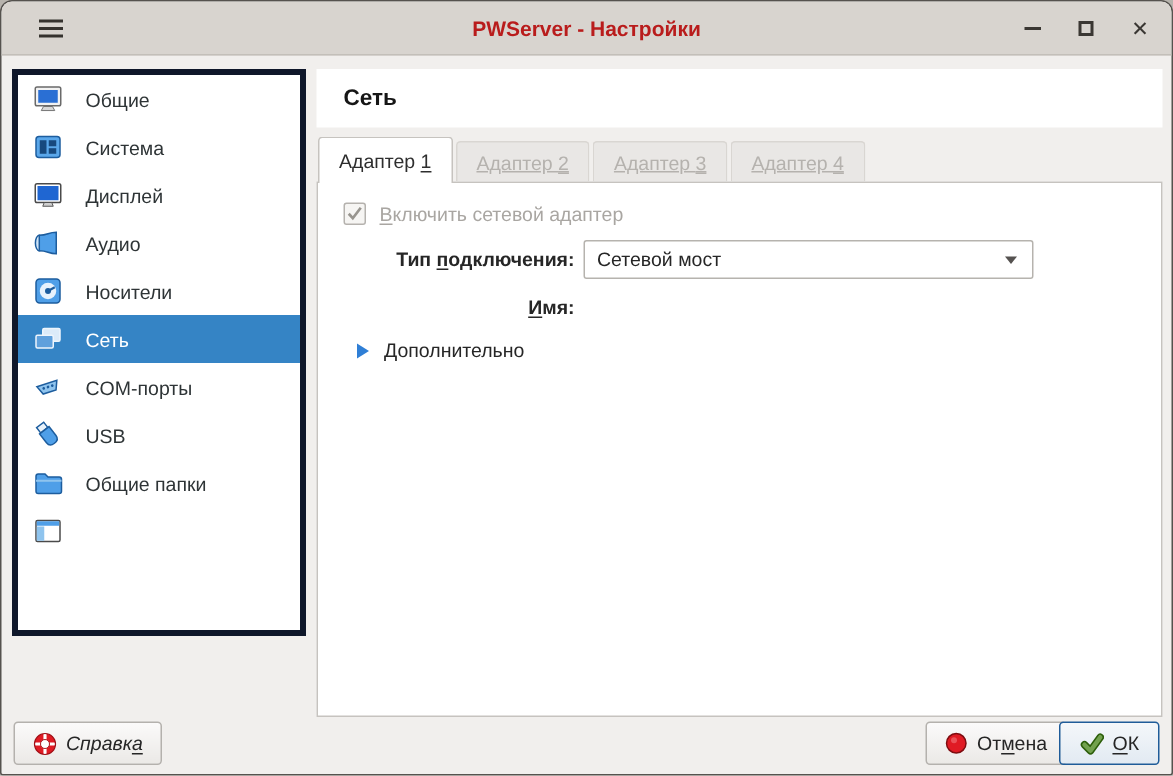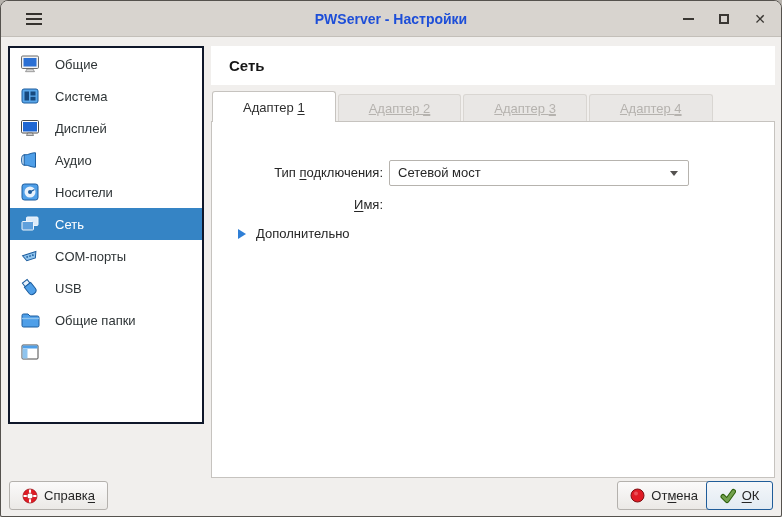--- a/index.html
+++ b/index.html
@@ -13,66 +13,66 @@
     border:1px solid #55524e; border-radius:8px 8px 2px 2px; overflow:hidden;
   }
   
   .titlebar{
     position:absolute; left:0; top:0; right:0; height:36px;
     background:var(--titlebar); border-bottom:1px solid #c3bfb9;
     display:flex; align-items:center;
   }
   .hamburger{position:absolute; left:25px; top:12px; width:16px; height:12px; cursor:default;}
   .hamburger i{display:block; height:2px; background:#35322e; margin-bottom:3px;}
-  .win-title{flex:1; text-align:center; font-size:14px; font-weight:bold; color:#1d4ed8;}
+  .win-title{flex:1; text-align:center; font-size:14px; font-weight:bold; color:#b91c1c;}
   .win-controls{position:absolute; right:14px; top:0; height:36px; display:flex; align-items:center; gap:22px;}
   .ctl{display:flex; align-items:center; justify-content:center; width:14px; height:14px;}
   .min-bar{width:11px; height:2px; background:#3a3733;}
   .max-box{width:10px; height:10px; border:2px solid #3a3733;}
   .close-x{font-size:14px; font-weight:bold; color:#3a3733; line-height:14px;}
   
   .sidebar{
     position:absolute; left:7px; top:45px; width:196px; height:378px;
-    background:#ffffff; border:2px solid #0f172a;
+    background:#ffffff; border:4px solid #0f172a;
   }
   .side-item{height:32px; display:flex; align-items:center; padding-left:8px; cursor:default;}
   .side-item .s-icon{width:24px; height:24px; flex:0 0 24px; display:flex; align-items:center; justify-content:center;}
   .side-item .s-label{margin-left:13px; font-size:13px; color:#2e3436; white-space:nowrap;}
   .side-item.selected{background:var(--selection);}
   .side-item.selected .s-label{color:#ffffff;}
   
   .page-header{
     position:absolute; left:210px; top:45px; width:564px; height:39px;
     background:#ffffff; display:flex; align-items:center;
   }
   .page-header .ph-text{font-size:15px; font-weight:bold; color:#161616; padding-left:18px;}
   .tabs{position:absolute; left:210px; top:90px; height:31px; display:flex; padding-left:1px;}
   .tab{
-    height:30px; padding:0 30px; display:flex; align-items:center;
+    height:30px; padding:0 13px; display:flex; align-items:center;
     font-size:13px; border:1px solid #c6c3bf; border-bottom:none;
     border-radius:3px 3px 0 0; position:relative;
   }
   .tab.active{background:#ffffff; color:#2e2e2e; z-index:3; height:31px;}
   .tab.disabled{
     background:#e9e7e5; color:#b5b2ae; border-color:#d9d6d2;
     margin-top:3px; height:27px; margin-left:2px;text-decoration:underline;
   }
   .frame{
     position:absolute; left:210px; top:120px; width:564px; height:357px;
     background:#ffffff; border:1px solid #c6c3bf; z-index:1;
   }
   
   .chk-row{position:absolute; left:17px; top:13px; display:flex; align-items:center;}
   .checkbox{
     width:15px; height:15px; border:1px solid #b5b2ae; border-radius:2px;
     background:#f6f5f3; display:flex; align-items:center; justify-content:center;
   }
   .chk-label{margin-left:9px; font-size:13px; color:#a9a6a2;}
   .form-label{position:absolute; left:0; width:171px; height:26px; line-height:26px;
-    text-align:right; font-size:13px; color:#262626;}
+    text-align:right; font-size:13px; color:#262626;font-weight:bold;}
   .lbl-type{top:38px;} .lbl-name{top:70px;}
   .combo{
     position:absolute; left:177px; height:26px; background:#ffffff;
     border:1px solid #b6b3ae; border-radius:2px; font-size:13px; color:#262626;
     line-height:24px; padding-left:8px; cursor:default;
   }
   .combo-type{top:38px; width:300px;} .combo-name{top:70px; width:378px;}
   .combo .arrow{
     position:absolute; right:10px; top:10px; width:0; height:0;
     border-left:4px solid transparent; border-right:4px solid transparent;
@@ -83,21 +83,21 @@
     border-left:8px solid #2f7fd6;}
   .adv-label{margin-left:10px; font-size:13px; color:#262626;}
   .mn{text-decoration:underline; text-underline-offset:2px;}
   
   .btn{
     position:absolute; bottom:6px; height:29px; display:flex; align-items:center;
     justify-content:center; gap:6px; padding:0 12px;
     background:linear-gradient(#fbfafa,#ebe9e6); border:1px solid #b4b1ad;
     border-radius:3px; font-size:13px; color:#262626; cursor:default;
   }
-  .btn-help{left:8px;}
+  .btn-help{left:8px;font-style:italic;}
   .btn-cancel{right:70px;}
   .btn-ok{
     right:8px; min-width:67px;
     border-color:var(--ok-border); background:linear-gradient(#f4f7fa,#e2eaf2);
   }
   .b-icon{display:flex; align-items:center;}
 </style>
 </head>
 <body>
 
@@ -240,20 +240,28 @@
     <div class="tab disabled">
       <span><span>Адаптер </span><span class="mn">3</span></span>
     </div>
     <div class="tab disabled">
       <span><span>Адаптер </span><span class="mn">4</span></span>
     </div>
   </div>
 
   <div class="frame">
 
+    <div class="chk-row">
+      <span class="checkbox">
+        <svg width="11" height="11" viewBox="0 0 11 11">
+            <path d="M1.5 5.5 L4.2 8.5 L9.5 1.5" fill="none" stroke="#98958f" stroke-width="1.8"></path>
+          </svg>
+      </span>
+      <span class="chk-label"><span class="mn">В</span><span>ключить сетевой адаптер</span></span>
+    </div>
 
     <div class="form-label lbl-type"><span>Тип </span><span class="mn">п</span><span>одключения:</span></div>
     <div class="combo combo-type">
       <span>Сетевой мост</span>
       <span class="arrow"></span>
     </div>
 
     <div class="form-label lbl-name"><span></span><span class="mn">И</span><span>мя:</span></div>
 
     <div class="adv-row">

